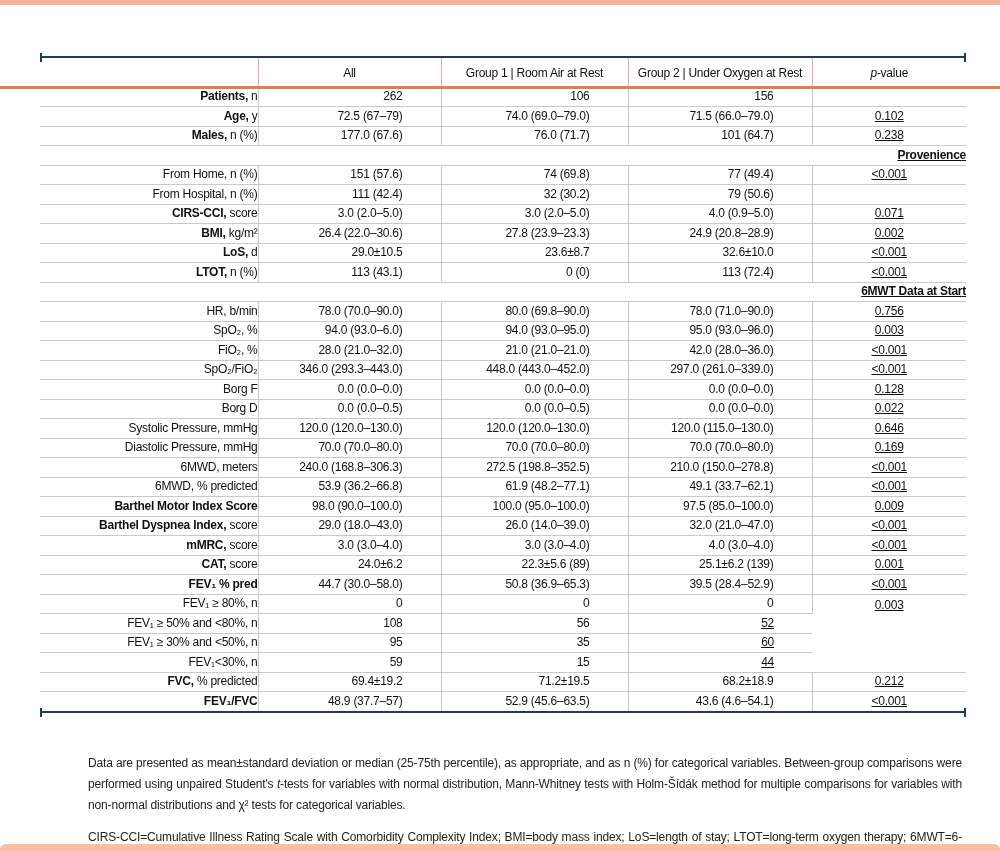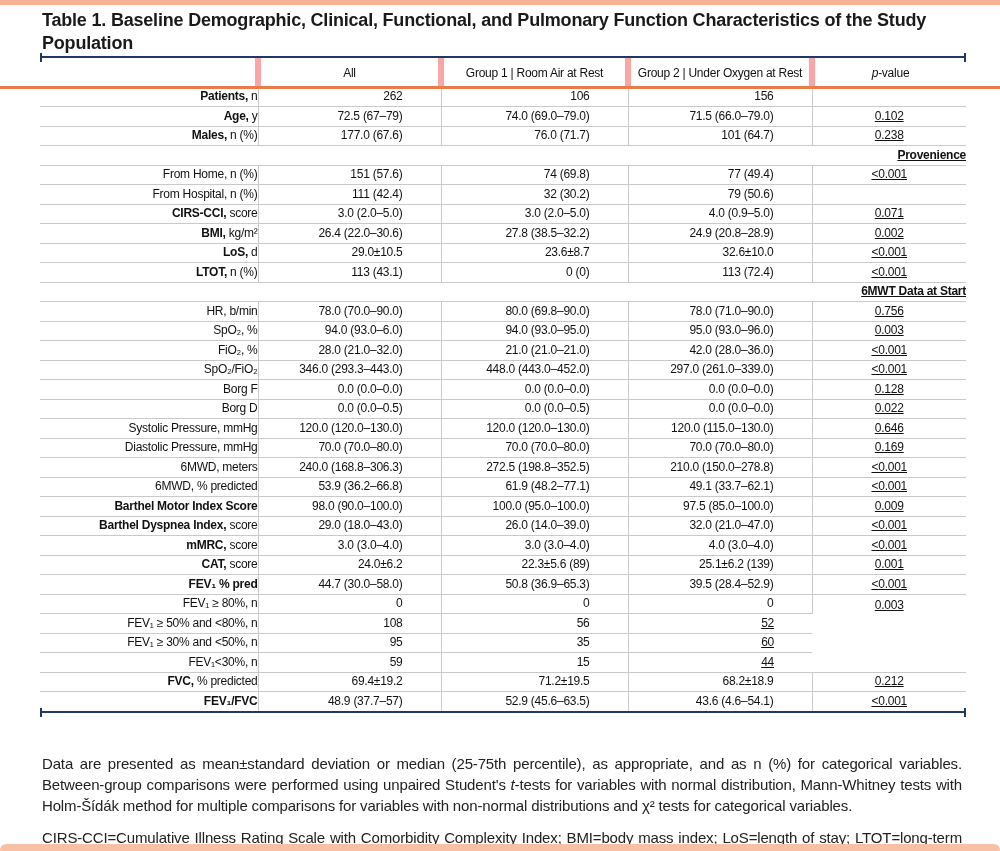--- a/index.html
+++ b/index.html
@@ -28,53 +28,52 @@
   .rule-navy::after { right:0; }
 
   .rule-orange { position:absolute; left:0; top:86px; width:1000px; height:3px; background:#e87c4a; z-index:3; }
 
   table {
     border-collapse:collapse; table-layout:fixed; width:926px;
     font-size:12px; letter-spacing:-0.25px; color:#111;
   }
   th {
     height:29px; font-weight:normal; text-align:center; vertical-align:middle;
-    border-right:6px solid #fca5a5; font-size:12px; white-space:nowrap; overflow:hidden;
+    border-right:1px solid #fca5a5; font-size:12px; white-space:nowrap; overflow:hidden;
   }
   th:last-child { border-right:none; }
   td {
     height:19.5px; line-height:13px; vertical-align:middle;
     border-right:1px solid #c9c9c9; border-bottom:1px solid #c9c9c9;
     white-space:nowrap; overflow:hidden; padding:0;
   }
   td:last-child { border-right:none;text-decoration:underline; }
   tr:last-child td { border-bottom:none;margin-left:36px; }
   td.lbl { text-align:right; padding-left:4px; }
   td.ind { padding-left:20px; }
   td.section { font-weight:bold; border-right:none; }
   td.val { text-align:right; padding-right:38px; }
   td.pv  { text-align:center; }
   td.merged { vertical-align:top; padding-top:4px; }
   .b { font-weight:bold; }
   .i { font-style:italic; }
 
   .footnotes { position:absolute; left:42px; top:753px; width:920px; color:#222; }
   .fn {
-    font-size:15px; line-height:21px; text-align:justify; letter-spacing:-0.15px;
+    font-size:12px; line-height:21px; text-align:justify; letter-spacing:-0.15px;margin-left:46px;
   }
   .fn + .fn { margin-top:11px; }
 </style>
 </head>
 <body>
 
 <div class="page">
 
   <div class="accent-bar accent-top"></div>
 
-  <div class="title">Table 1. Baseline Demographic, Clinical, Functional, and Pulmonary Function Characteristics of the Study Population</div>
 
   <div class="rule-orange"></div>
 
   <div class="table-wrap">
     <div class="rule-navy"></div>
     <table>
       <colgroup>
         <col style="width:218px">
           <col style="width:183px">
           <col style="width:187px">
@@ -132,21 +131,21 @@
           <tr>
             <td class="lbl"><span class="b">CIRS-CCI,</span><span> score</span></td>
             <td class="val">3.0 (2.0–5.0)</td>
             <td class="val">3.0 (2.0–5.0)</td>
             <td class="val">4.0 (0.9–5.0)</td>
             <td class="pv">0.071</td>
           </tr>
           <tr>
             <td class="lbl"><span class="b">BMI,</span><span> kg/m²</span></td>
             <td class="val">26.4 (22.0–30.6)</td>
-            <td class="val">27.8 (38.5–32.2)</td>
+            <td class="val">27.8 (23.9–23.3)</td>
             <td class="val">24.9 (20.8–28.9)</td>
             <td class="pv">0.002</td>
           </tr>
           <tr>
             <td class="lbl"><span class="b">LoS,</span><span> d</span></td>
             <td class="val">29.0±10.5</td>
             <td class="val">23.6±8.7</td>
             <td class="val">32.6±10.0</td>
             <td class="pv">&lt;0.001</td>
           </tr>

